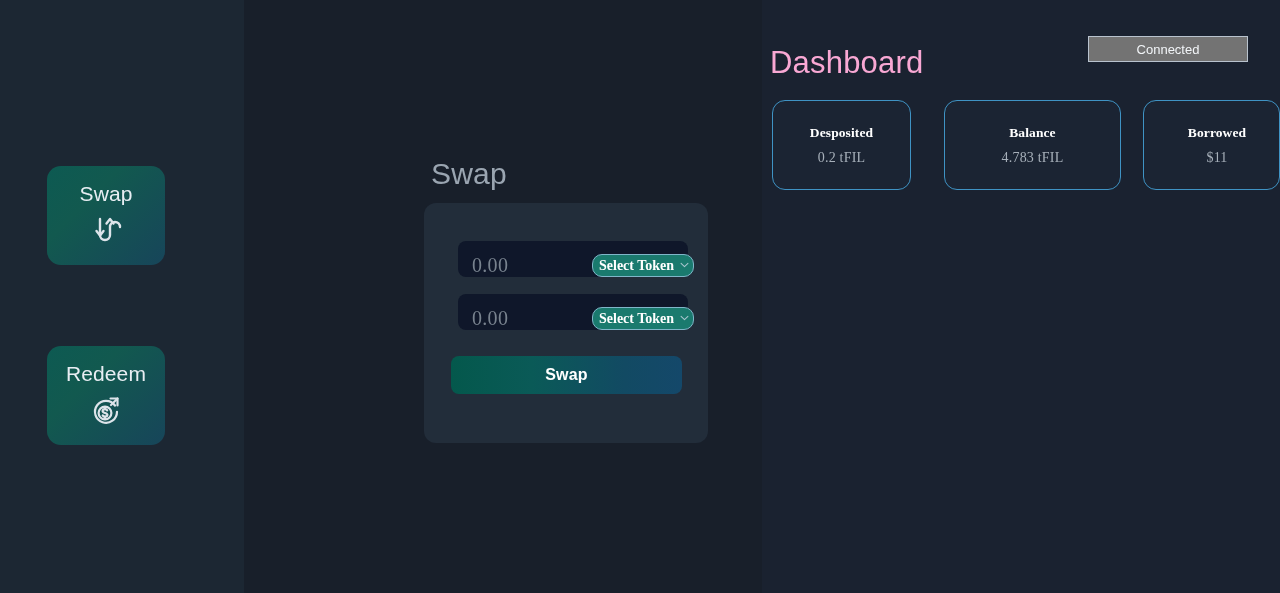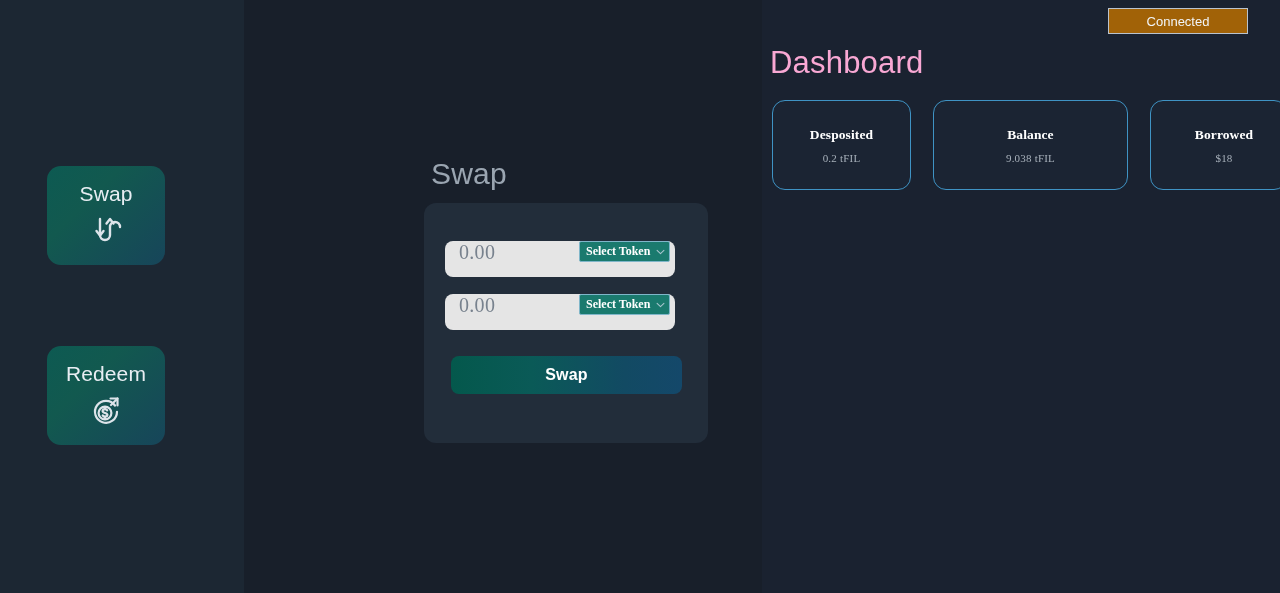--- a/index.html
+++ b/index.html
@@ -54,46 +54,46 @@
     font-size:30px; color:#9aa5b1; font-weight:400;
     letter-spacing:.2px;
   }
   .swap-card {
     position:absolute; left:180px; top:203px;
     width:284px; height:240px;
     background:#222d3a;
     border-radius:12px;
   }
   .swap-row {
-    position:absolute; left:21px;
+    position:absolute; left:34px;
     width:230px; height:36px;
-    background:#e5e5e5;
+    background:#0f172a;
     border-radius:8px;
-    display:flex; align-items:flex-start;
+    display:flex; align-items:flex-end;
     justify-content:space-between;
     padding:0 5px 0 14px;
   }
   .row1 { top:38px; }
   .row2 { top:91px; }
   .amt {
     font-family:"Liberation Serif", serif;
     font-size:20px; color:#78828e; letter-spacing:.3px;
     background:transparent; border:none; outline:none;
     width:120px;
   }
   .amt::placeholder { color:#78828e; opacity:1; }
   .tok-select {
     appearance:none; -webkit-appearance:none;
     background:#1a7a6e;
     border:1px solid #7fb6c9;
     color:#ffffff;
     font-family:"Liberation Serif", serif;
-    font-size:12px; font-weight:700;
+    font-size:14px; font-weight:700;
     padding:3px 18px 3px 6px;
-    border-radius:2px;
+    border-radius:10px;
     cursor:pointer;
     line-height:1.1;
   }
   .sel-wrap { position:relative; display:inline-block; }
   .sel-caret {
     position:absolute; right:5px; top:50%;
     transform:translateY(-50%);
     pointer-events:none;
     width:9px; height:6px;
   }
@@ -106,23 +106,23 @@
     cursor:pointer; letter-spacing:.2px;
   }
 
   
   .dash {
     flex:1; height:593px;
     background:#1a2230;
     position:relative;
   }
   .connected-btn {
-    position:absolute; right:32px; top:8px;
-    width:140px; height:26px;
-    background:#a16207;
+    position:absolute; right:32px; top:36px;
+    width:160px; height:26px;
+    background:#737373;
     border:1px solid #b9c3ce;
     color:#f2f5f8; font-size:13px;
     cursor:pointer; border-radius:0;
     line-height:1;
   }
   .dash-title {
     position:absolute; left:8px; top:45px;
     font-size:31px; color:#f9a8d4; font-weight:400;
     letter-spacing:.2px;
   }
@@ -134,30 +134,30 @@
     border:1px solid #3f93c4;
     border-radius:13px;
     background:#1b2433;
     height:90px;
     display:flex; flex-direction:column;
     align-items:center; justify-content:center;
     gap:9px;
     padding:0 18px;
   }
   .c0 { width:139px; }
-  .c1 { width:195px; }
+  .c1 { width:177px;margin-left:11px; }
   .c2 { width:137px;padding-left:29px; }
   .stat-label {
     font-family:"Liberation Serif", serif;
     font-size:13.5px; font-weight:700; color:#ffffff;
     letter-spacing:.1px;
   }
   .stat-value {
     font-family:"Liberation Serif", serif;
-    font-size:11px; color:#a7b0ba; letter-spacing:.2px;
+    font-size:14px; color:#a7b0ba; letter-spacing:.2px;
   }
 </style>
 </head>
 <body>
 
 <div class="app">
 
   <aside class="sidebar">
 
 
@@ -236,24 +236,24 @@
 
     <div class="cards">
 
       <div class="stat-card c0">
         <span class="stat-label">Desposited</span>
         <span class="stat-value">0.2 tFIL</span>
       </div>
 
       <div class="stat-card c1">
         <span class="stat-label">Balance</span>
-        <span class="stat-value">9.038 tFIL</span>
+        <span class="stat-value">4.783 tFIL</span>
       </div>
 
       <div class="stat-card c2">
         <span class="stat-label">Borrowed</span>
-        <span class="stat-value">$18</span>
+        <span class="stat-value">$11</span>
       </div>
 
     </div>
   </section>
 
 </div>
 
 </body></html>

